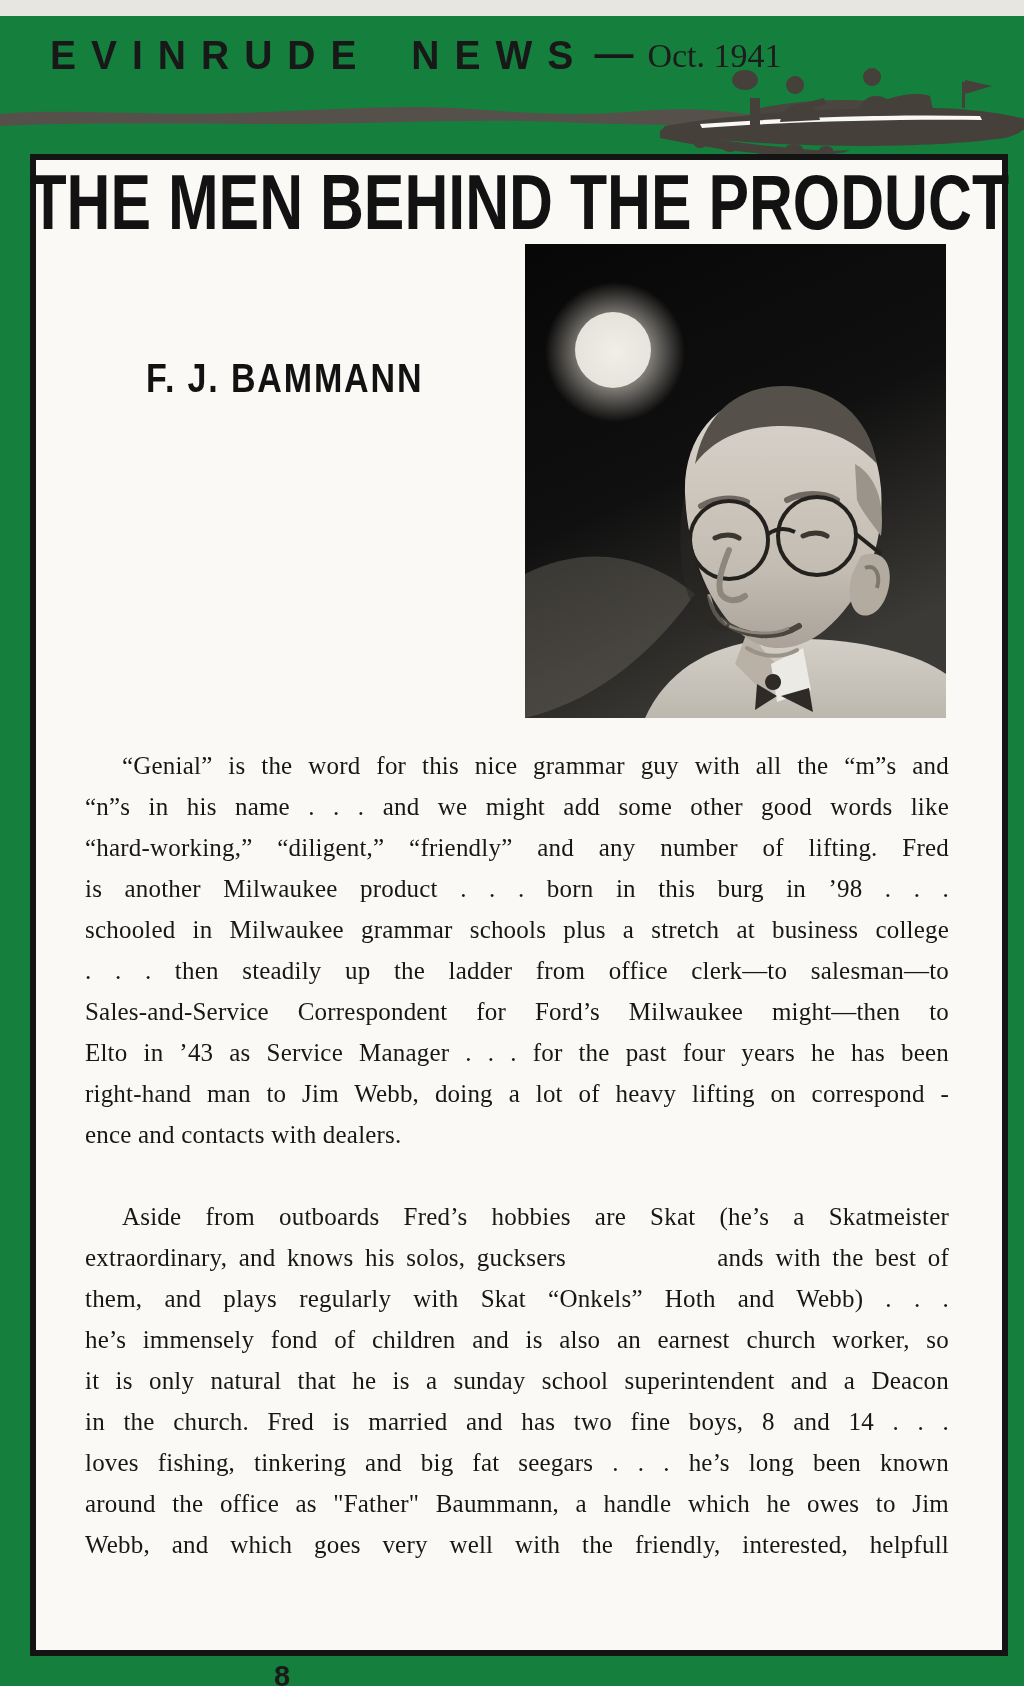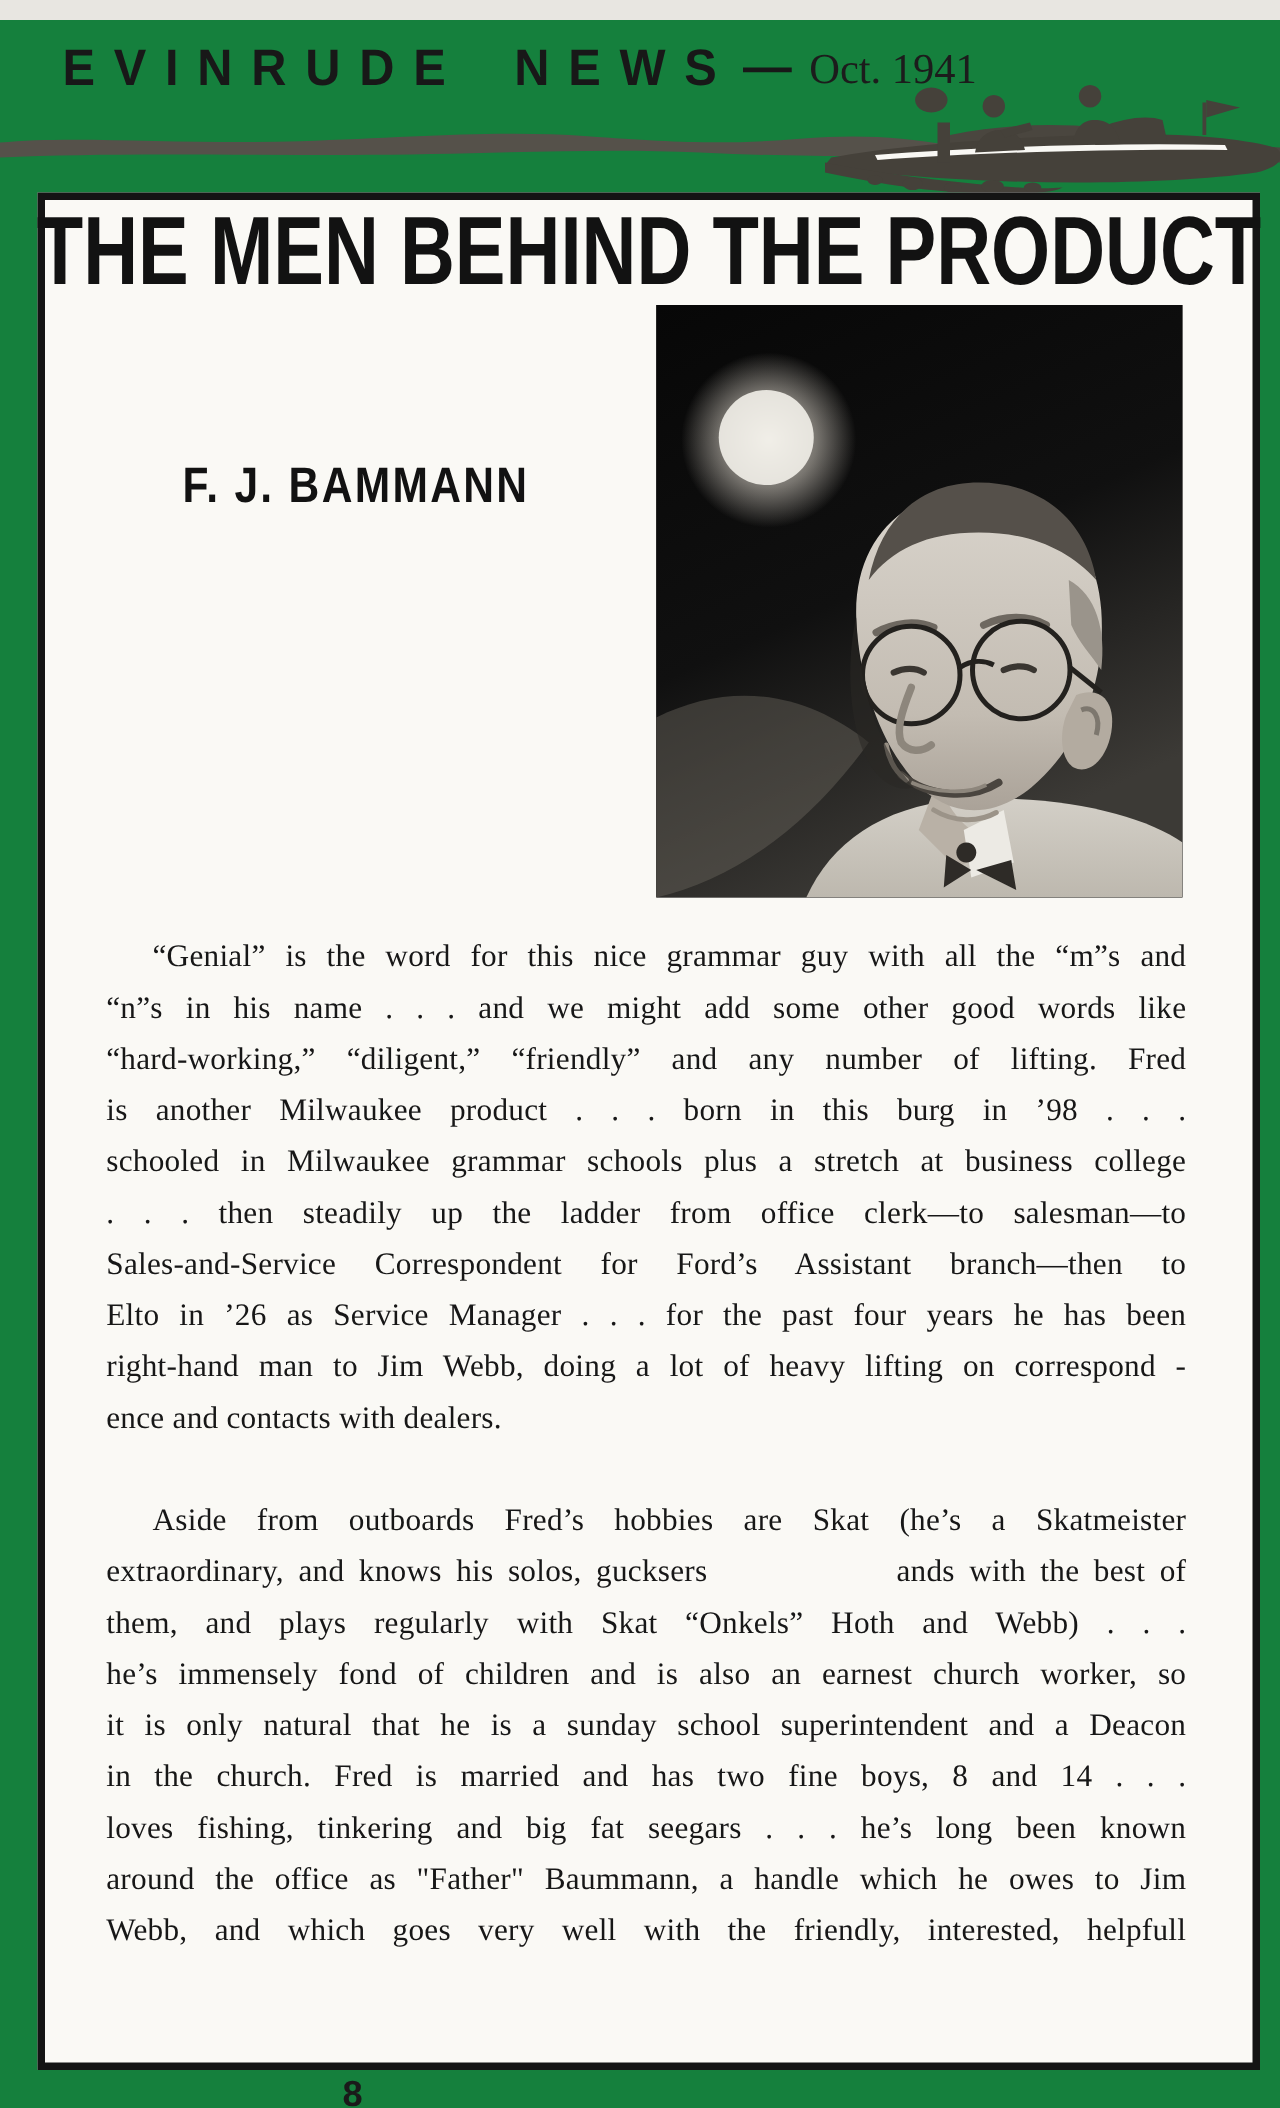--- a/index.html
+++ b/index.html
@@ -55,21 +55,21 @@
 
   
   .photo {
     position:absolute; left:525px; top:228px; width:421px; height:474px;
     background:#0d0d0d;
   }
   .photo svg { display:block; width:100%; height:100%; }
 
   
   .caption {
-    position:absolute; left:75px; top:350px; width:420px;
+    position:absolute; left:75px; top:340px; width:420px;
     text-align:center; color:#121212;
     font-family:"Liberation Sans", sans-serif;
   }
   .caption .name {
     font-weight:900; font-size:37px; letter-spacing:2px;
     display:inline-block; transform:scale(0.92,1.08); transform-origin:center top;
     white-space:nowrap;
   }
   .caption .role { margin-top:9px; font-weight:700; font-size:22px; line-height:27px; }
 
@@ -212,22 +212,22 @@
   </div>
 
   <div class="body-text">
       <div class="para">
         <div class="line">“Genial” is the word for this nice grammar guy with all the “m”s and</div>
         <div class="line">“n”s in his name  .  .  .  and we might add some other good words like</div>
         <div class="line">“hard-working,” “diligent,” “friendly” and any number of lifting.  Fred</div>
         <div class="line">is another Milwaukee product  .  .  .  born in this burg in ’98  .  .  .</div>
         <div class="line">schooled in Milwaukee grammar schools plus a stretch at business college</div>
         <div class="line">.  .  .  then steadily up the ladder from office clerk—to salesman—to</div>
-        <div class="line">Sales-and-Service Correspondent for Ford’s Assistant branch—then to</div>
-        <div class="line">Elto in ’26 as Service Manager  .  .  .  for the past four years he has been</div>
+        <div class="line">Sales-and-Service Correspondent for Ford’s Milwaukee might—then to</div>
+        <div class="line">Elto in ’43 as Service Manager  .  .  .  for the past four years he has been</div>
         <div class="line">right-hand man to Jim Webb, doing a lot of heavy lifting on correspond&nbsp;-</div>
         <div class="line last">ence and contacts with dealers.</div>
       </div>
       <div class="para">
         <div class="line">Aside from outboards Fred’s hobbies are Skat (he’s a Skatmeister</div>
         <div class="line">extraordinary, and knows his solos, gucksers&nbsp;&nbsp;&nbsp;&nbsp;&nbsp;&nbsp;&nbsp;&nbsp;&nbsp;&nbsp;&nbsp;&nbsp; ands with the best of</div>
         <div class="line">them, and plays regularly with Skat “Onkels” Hoth and Webb)  .  .  .</div>
         <div class="line">he’s immensely fond of children and is also an earnest church worker, so</div>
         <div class="line">it is only natural that he is a sunday school superintendent and a Deacon</div>
         <div class="line">in the church.  Fred is married and has two fine boys, 8 and 14  .  .  .</div>

